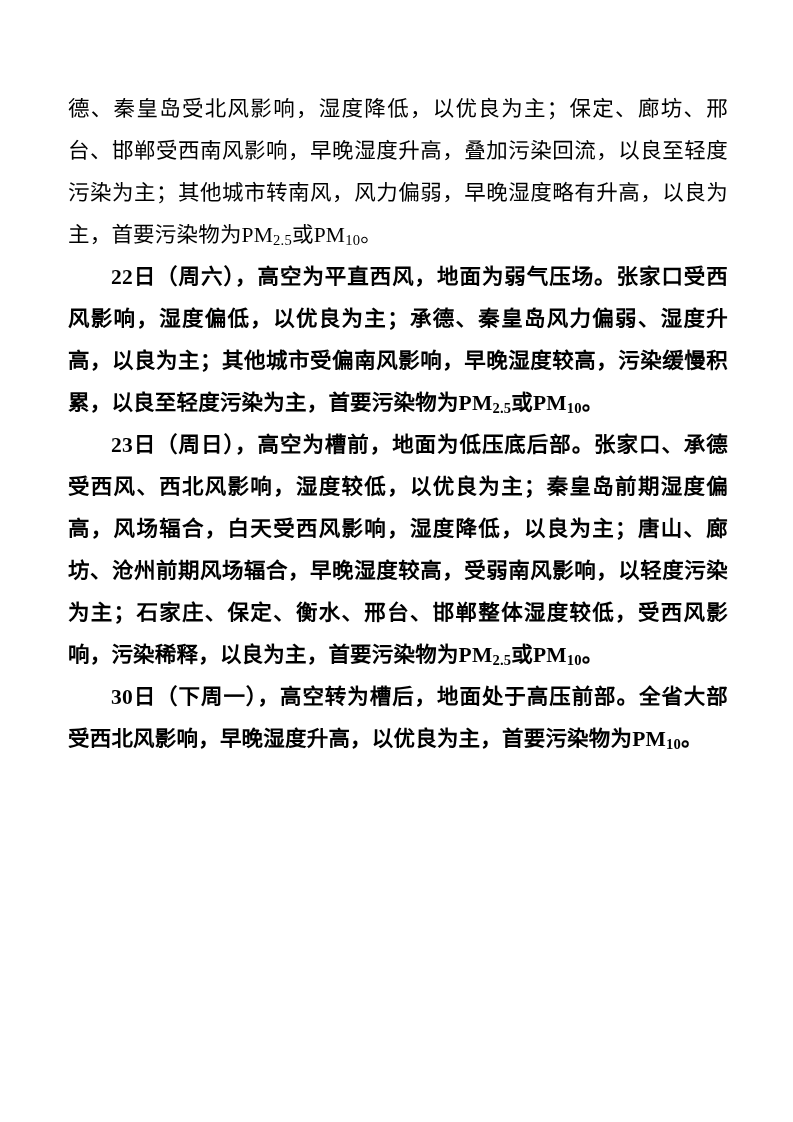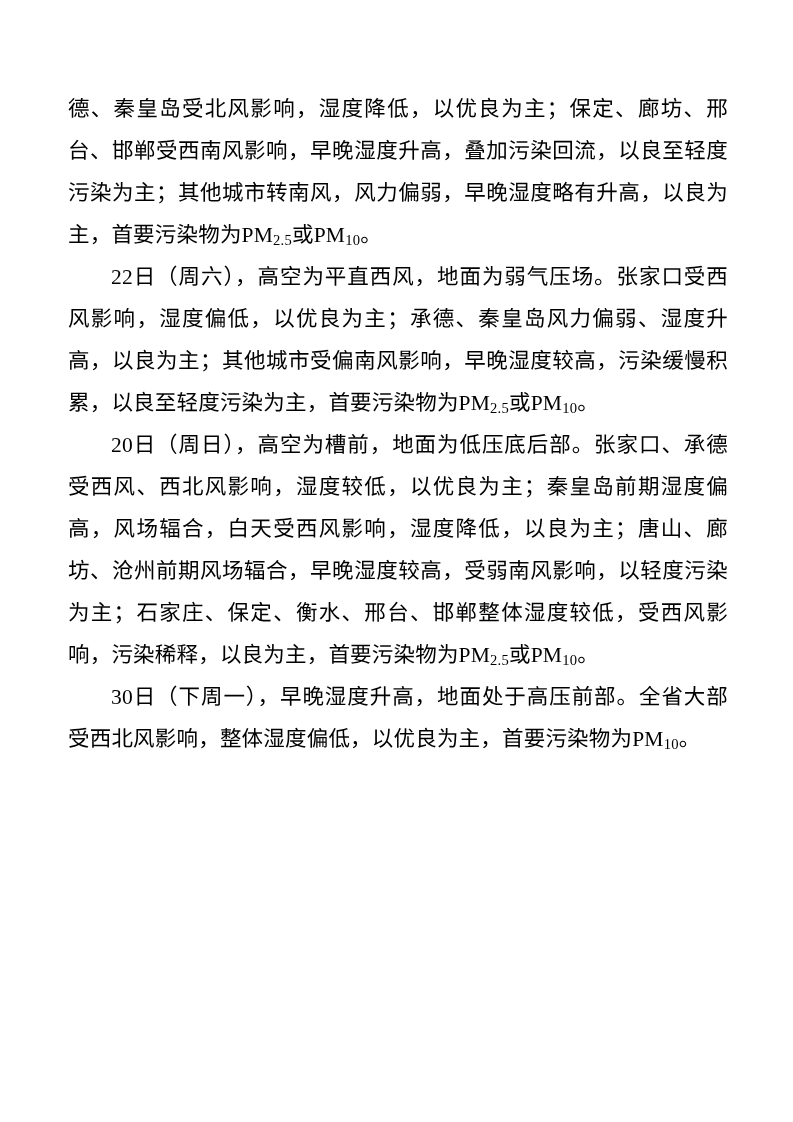--- a/index.html
+++ b/index.html
@@ -29,33 +29,34 @@
     margin: 0 0 0 0;
     font-size: 21.5px;
     line-height: 42px;
     text-align: justify;
     text-justify: inter-ideograph;
     letter-spacing: 0.2px;
     font-family: "Liberation Serif", "DejaVu Serif", serif;
   }
   p.para.indent {
     text-indent: 43px;
+    font-weight: bold;
   }
   .latin {
     font-family: "Liberation Serif", "DejaVu Serif", serif;
   }
   sub {
     font-size: 0.68em;
     vertical-align: -0.22em;
     line-height: 0;
   }
 </style>
 </head>
 <body>
 
 <div class="page">
   <div class="doc-body">
     <p class="para"><span>德、秦皇岛受北风影响，湿度降低，以优良为主；保定、廊坊、邢台、邯郸受西南风影响，早晚湿度升高，叠加污染回流，以良至轻度污染为主；其他城市转南风，风力偏弱，早晚湿度略有升高，以良为主，首要污染物为</span><span class="latin">PM</span><sub class="latin">2.5</sub><span>或</span><span class="latin">PM</span><sub class="latin">10</sub><span>。</span></p>
     <p class="para indent"><span class="latin">22</span><span>日（周六），高空为平直西风，地面为弱气压场。张家口受西风影响，湿度偏低，以优良为主；承德、秦皇岛风力偏弱、湿度升高，以良为主；其他城市受偏南风影响，早晚湿度较高，污染缓慢积累，以良至轻度污染为主，首要污染物为</span><span class="latin">PM</span><sub class="latin">2.5</sub><span>或</span><span class="latin">PM</span><sub class="latin">10</sub><span>。</span></p>
-    <p class="para indent"><span class="latin">20</span><span>日（周日），高空为槽前，地面为低压底后部。张家口、承德受西风、西北风影响，湿度较低，以优良为主；秦皇岛前期湿度偏高，风场辐合，白天受西风影响，湿度降低，以良为主；唐山、廊坊、沧州前期风场辐合，早晚湿度较高，受弱南风影响，以轻度污染为主；石家庄、保定、衡水、邢台、邯郸整体湿度较低，受西风影响，污染稀释，以良为主，首要污染物为</span><span class="latin">PM</span><sub class="latin">2.5</sub><span>或</span><span class="latin">PM</span><sub class="latin">10</sub><span>。</span></p>
-    <p class="para indent"><span class="latin">30</span><span>日（下周一），早晚湿度升高，地面处于高压前部。全省大部受西北风影响，整体湿度偏低，以优良为主，首要污染物为</span><span class="latin">PM</span><sub class="latin">10</sub><span>。</span></p>
+    <p class="para indent"><span class="latin">23</span><span>日（周日），高空为槽前，地面为低压底后部。张家口、承德受西风、西北风影响，湿度较低，以优良为主；秦皇岛前期湿度偏高，风场辐合，白天受西风影响，湿度降低，以良为主；唐山、廊坊、沧州前期风场辐合，早晚湿度较高，受弱南风影响，以轻度污染为主；石家庄、保定、衡水、邢台、邯郸整体湿度较低，受西风影响，污染稀释，以良为主，首要污染物为</span><span class="latin">PM</span><sub class="latin">2.5</sub><span>或</span><span class="latin">PM</span><sub class="latin">10</sub><span>。</span></p>
+    <p class="para indent"><span class="latin">30</span><span>日（下周一），高空转为槽后，地面处于高压前部。全省大部受西北风影响，早晚湿度升高，以优良为主，首要污染物为</span><span class="latin">PM</span><sub class="latin">10</sub><span>。</span></p>
   </div>
 </div>
 
 </body></html>

